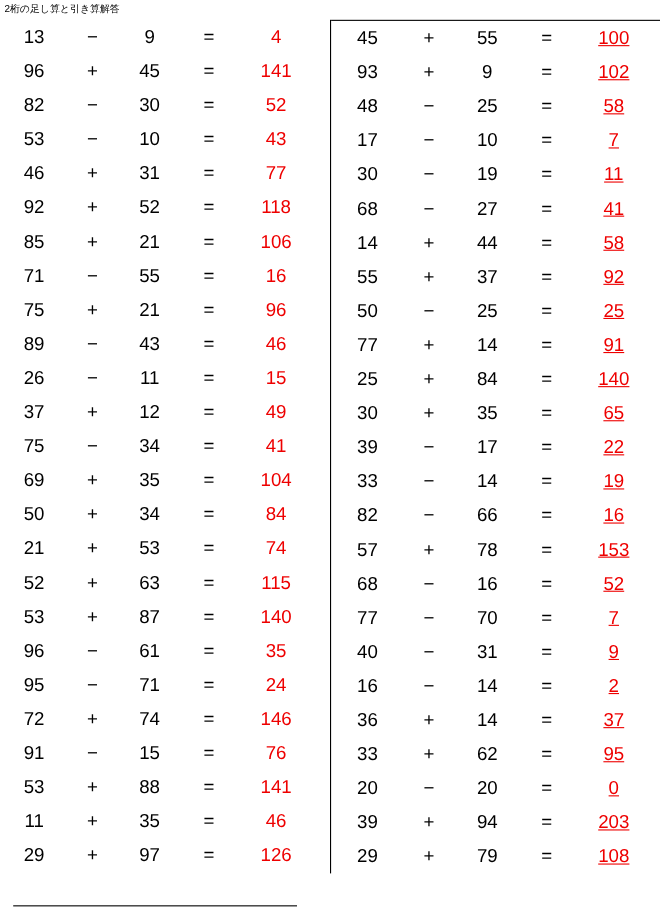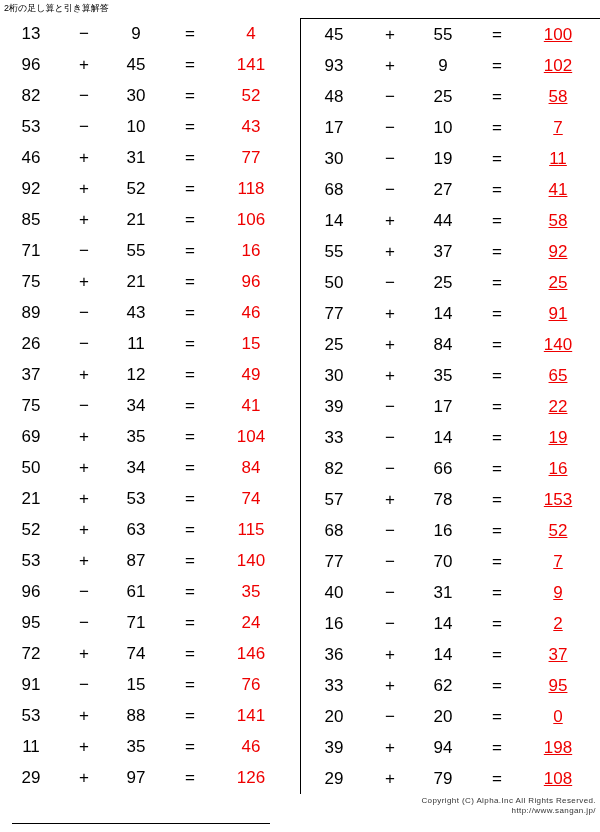--- a/index.html
+++ b/index.html
@@ -452,32 +452,28 @@
             <div class="cell c-op">−</div>
             <div class="cell c-b">20</div>
             <div class="cell c-eq">=</div>
             <div class="cell c-res">0</div>
           </div>
           <div class="row">
             <div class="cell c-a">39</div>
             <div class="cell c-op">+</div>
             <div class="cell c-b">94</div>
             <div class="cell c-eq">=</div>
-            <div class="cell c-res">198</div>
+            <div class="cell c-res">203</div>
           </div>
           <div class="row">
             <div class="cell c-a">29</div>
             <div class="cell c-op">+</div>
             <div class="cell c-b">79</div>
             <div class="cell c-eq">=</div>
             <div class="cell c-res">108</div>
           </div>
         </div>
     </div>
   </div>
 
   <div class="footer-rule"></div>
-  <div class="footer-copy">
-    <div>Copyright (C) Alpha.Inc All Rights Reserved.</div>
-    <div>http://www.sangan.jp/</div>
-  </div>
 
 </div>
 
 </body></html>

